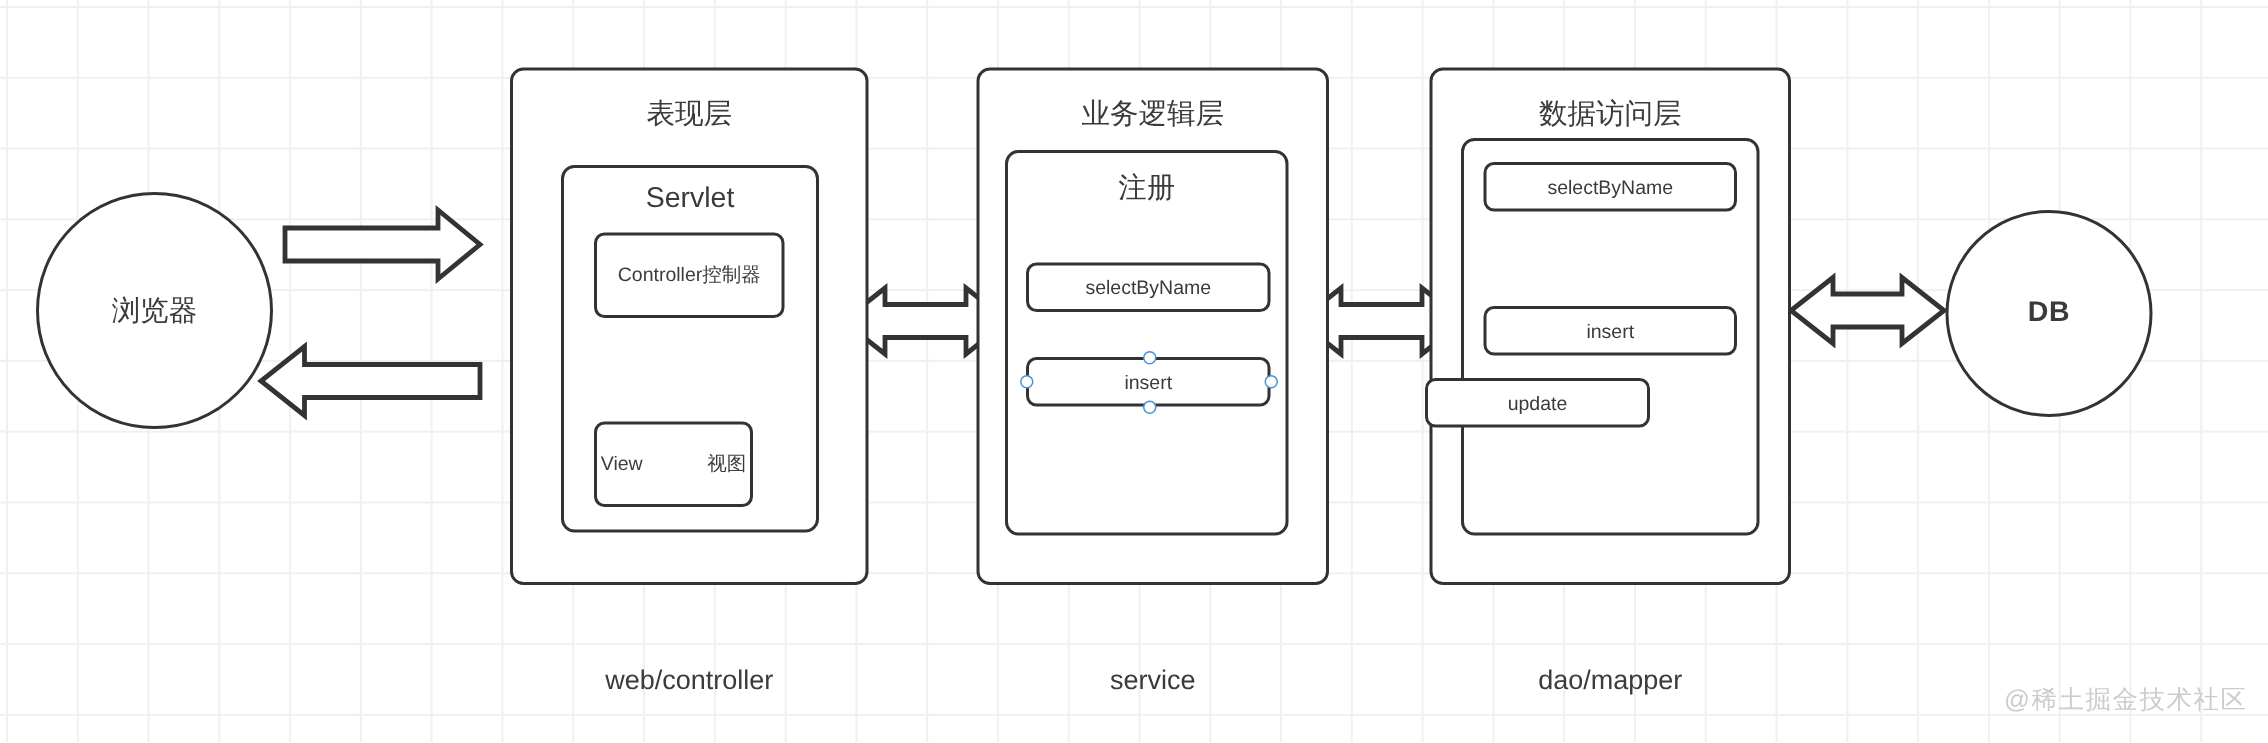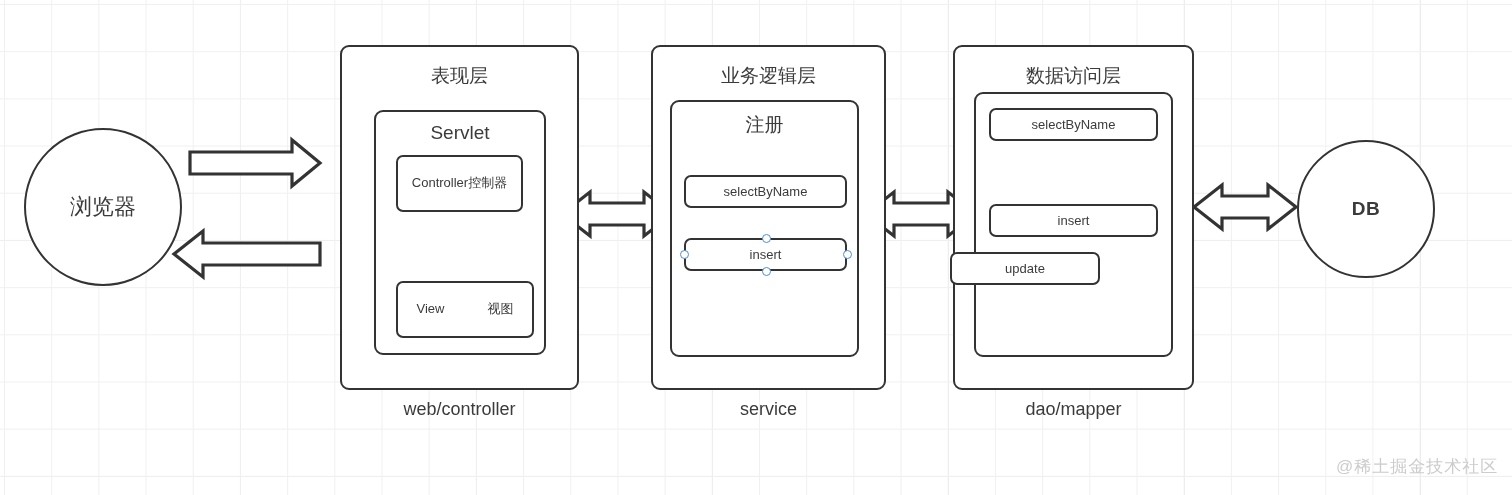--- a/index.html
+++ b/index.html
@@ -41,21 +41,21 @@
     display: flex;
     flex-direction: column;
     align-items: center;
     justify-content: center;
     color: #3b3b3b;
   }
   .circle {
     border: 2.5px solid #333333;
     border-radius: 50%;
     background: #ffffff;
-    font-size: 22px;
+    font-size: 19px;
   }
   .circle.bold { font-weight: bold; font-size: 19px; letter-spacing: .5px;}
   .layer-box {
     border: 2.5px solid #333333;
     border-radius: 9px;
     background: #ffffff;
     justify-content: flex-start;
   }
   .layer-title {
     font-size: 19px;
@@ -91,20 +91,21 @@
   }
   .method-box.two-line {
     flex-direction: row;
     line-height: 1.12;
   }
   .caption {
     position: absolute;
     font-size: 18px;
     color: #3b3b3b;
     text-align: center;
+    margin-top: 44px;
   }
   .watermark {
     position: absolute;
     font-size: 17px;
     color: #cccccc;
     letter-spacing: 1px;
     white-space: nowrap;
   }
   .handle {
     position: absolute;
@@ -160,21 +161,21 @@
 
   <div class="inner-box" style="left:374px; top:110px; width:172px; height:245px;">
     <span class="inner-title">Servlet</span>
   </div>
 
   <div class="method-box two-line" style="left:396px; top:155px; width:127px; height:57px;">
     <span>Controller</span>
     <span>控制器</span>
   </div>
 
-  <div class="method-box two-line" style="left:396px; top:281px; width:138px; height:57px;gap:43px;">
+  <div class="method-box two-line" style="left:396px; top:281px; width:106px; height:57px;gap:43px;">
     <span>View</span>
     <span>视图</span>
   </div>
 
   <div class="caption" style="left:340px; top:399px; width:239px;">web/controller</div>
 
   <div class="node layer-box" style="left:651px; top:45px; width:235px; height:345px;">
     <span class="layer-title">业务逻辑层</span>
   </div>
 

